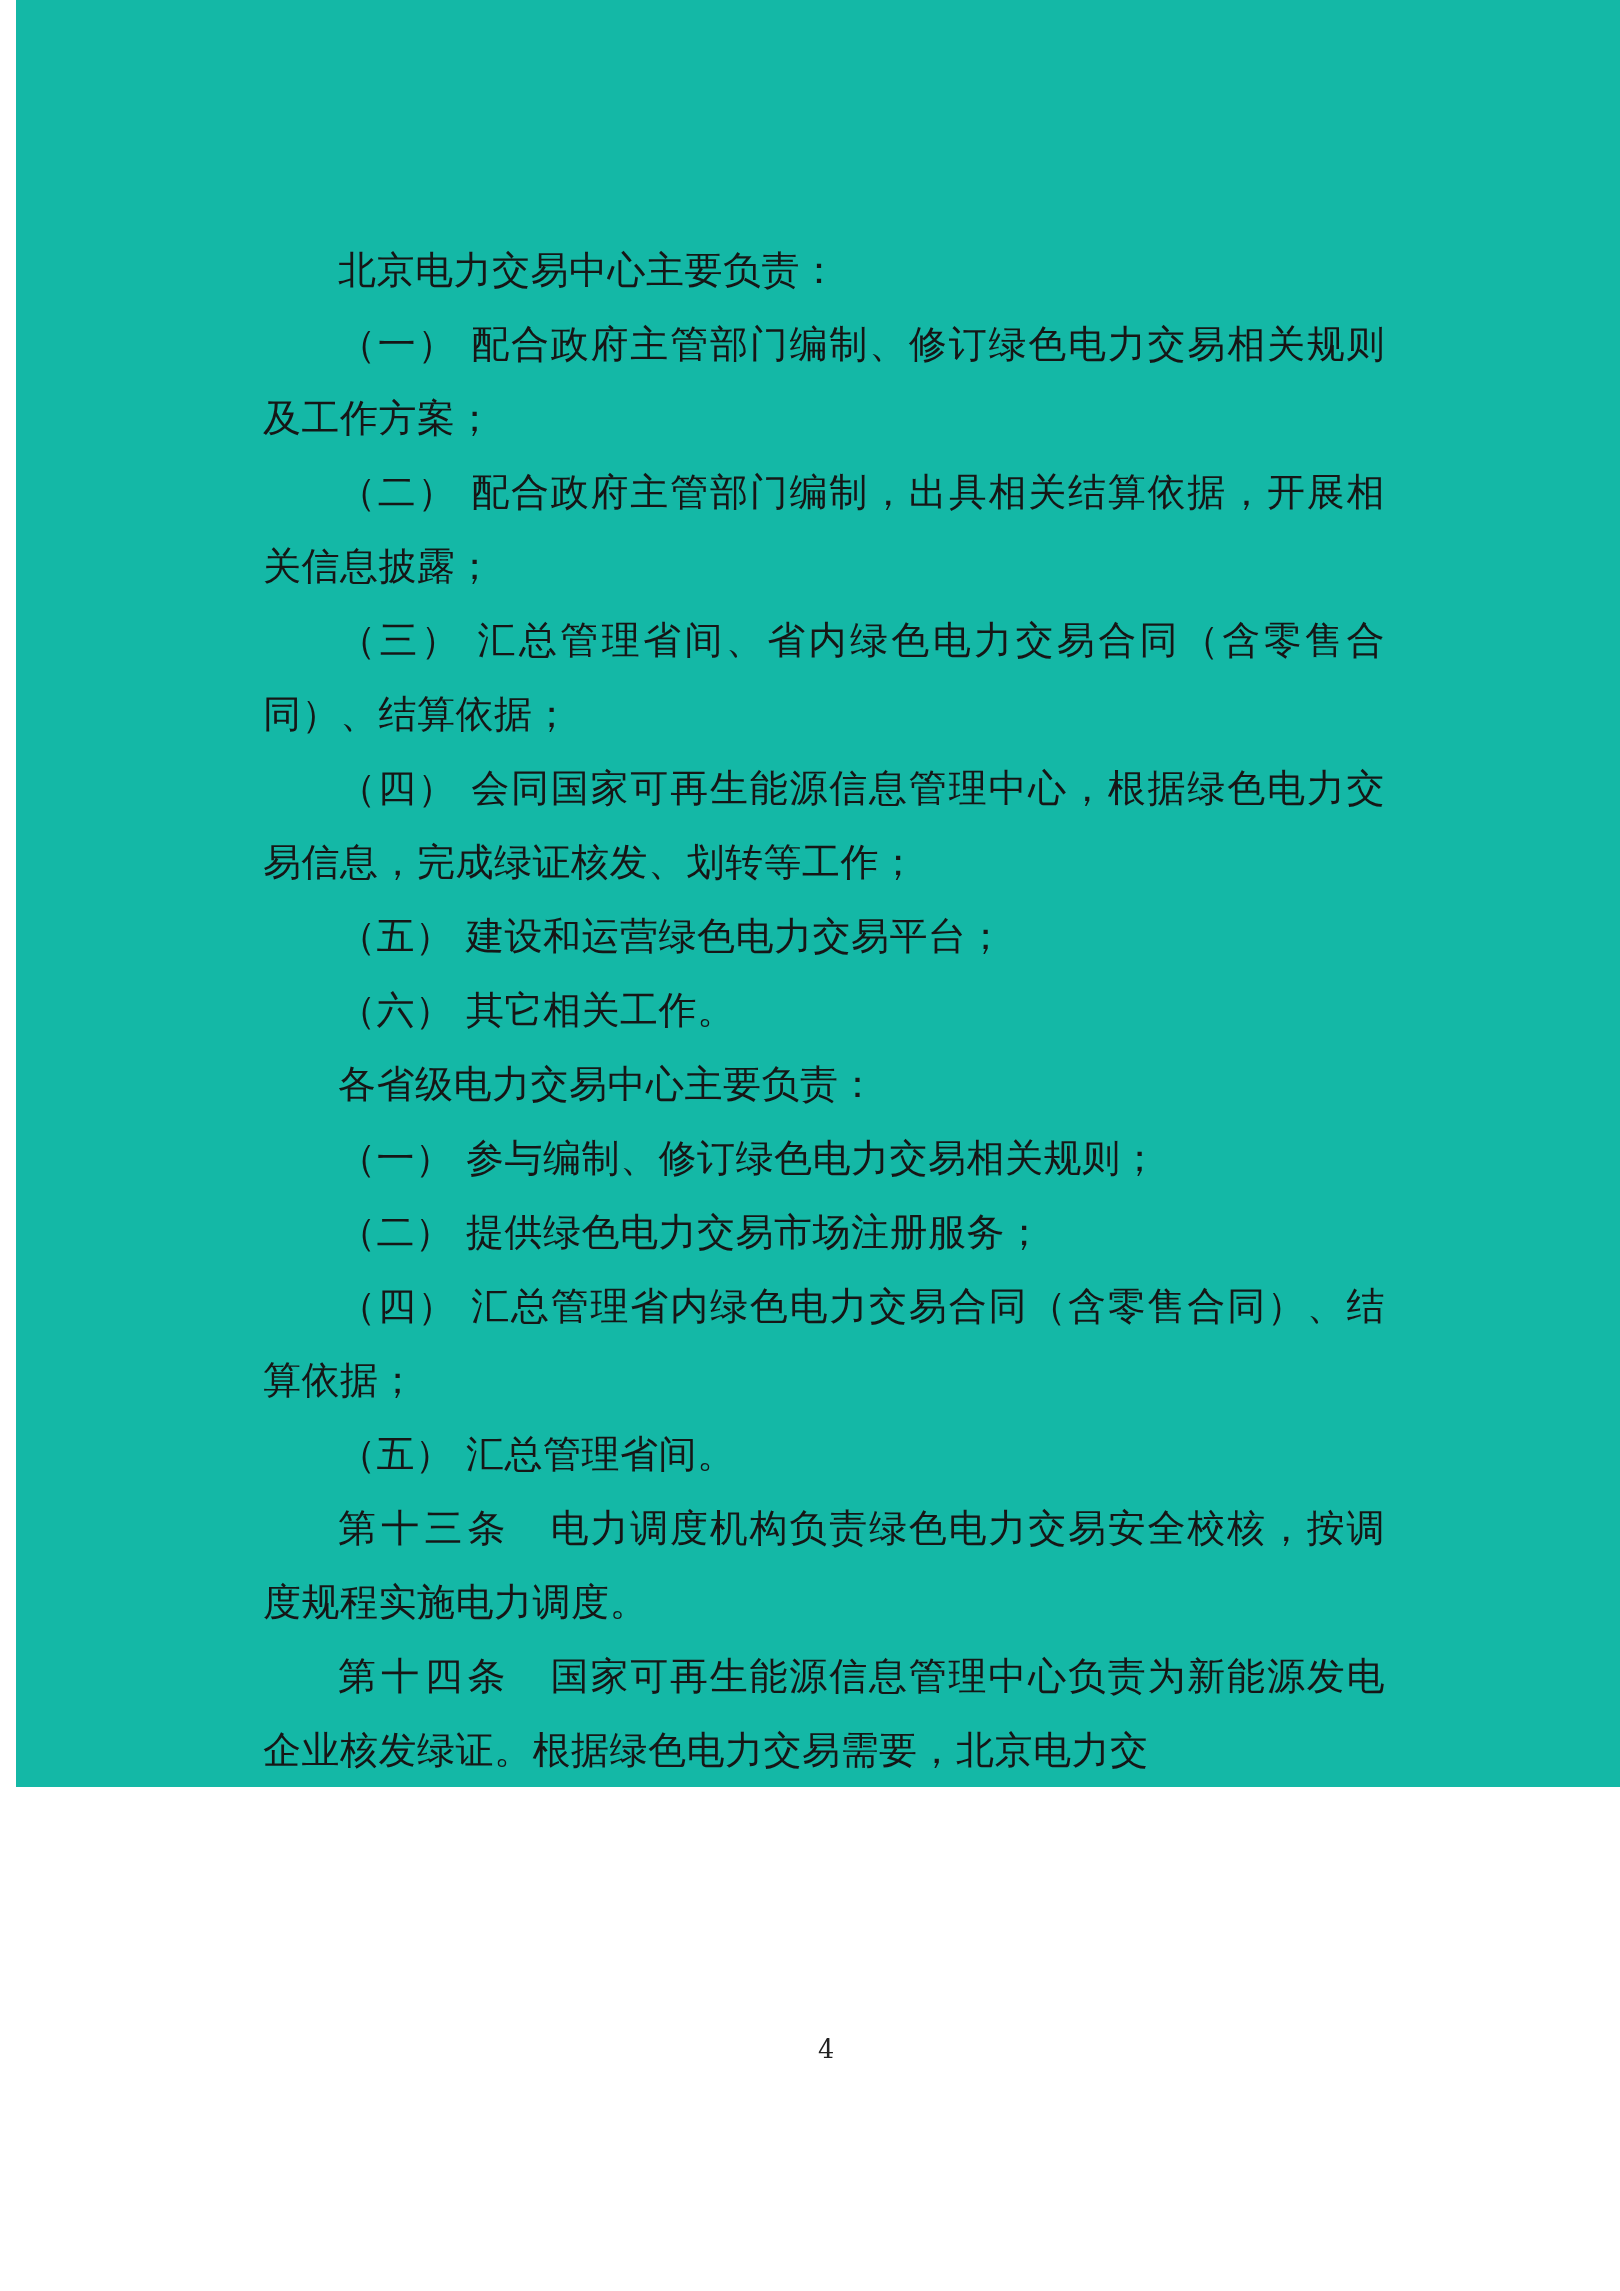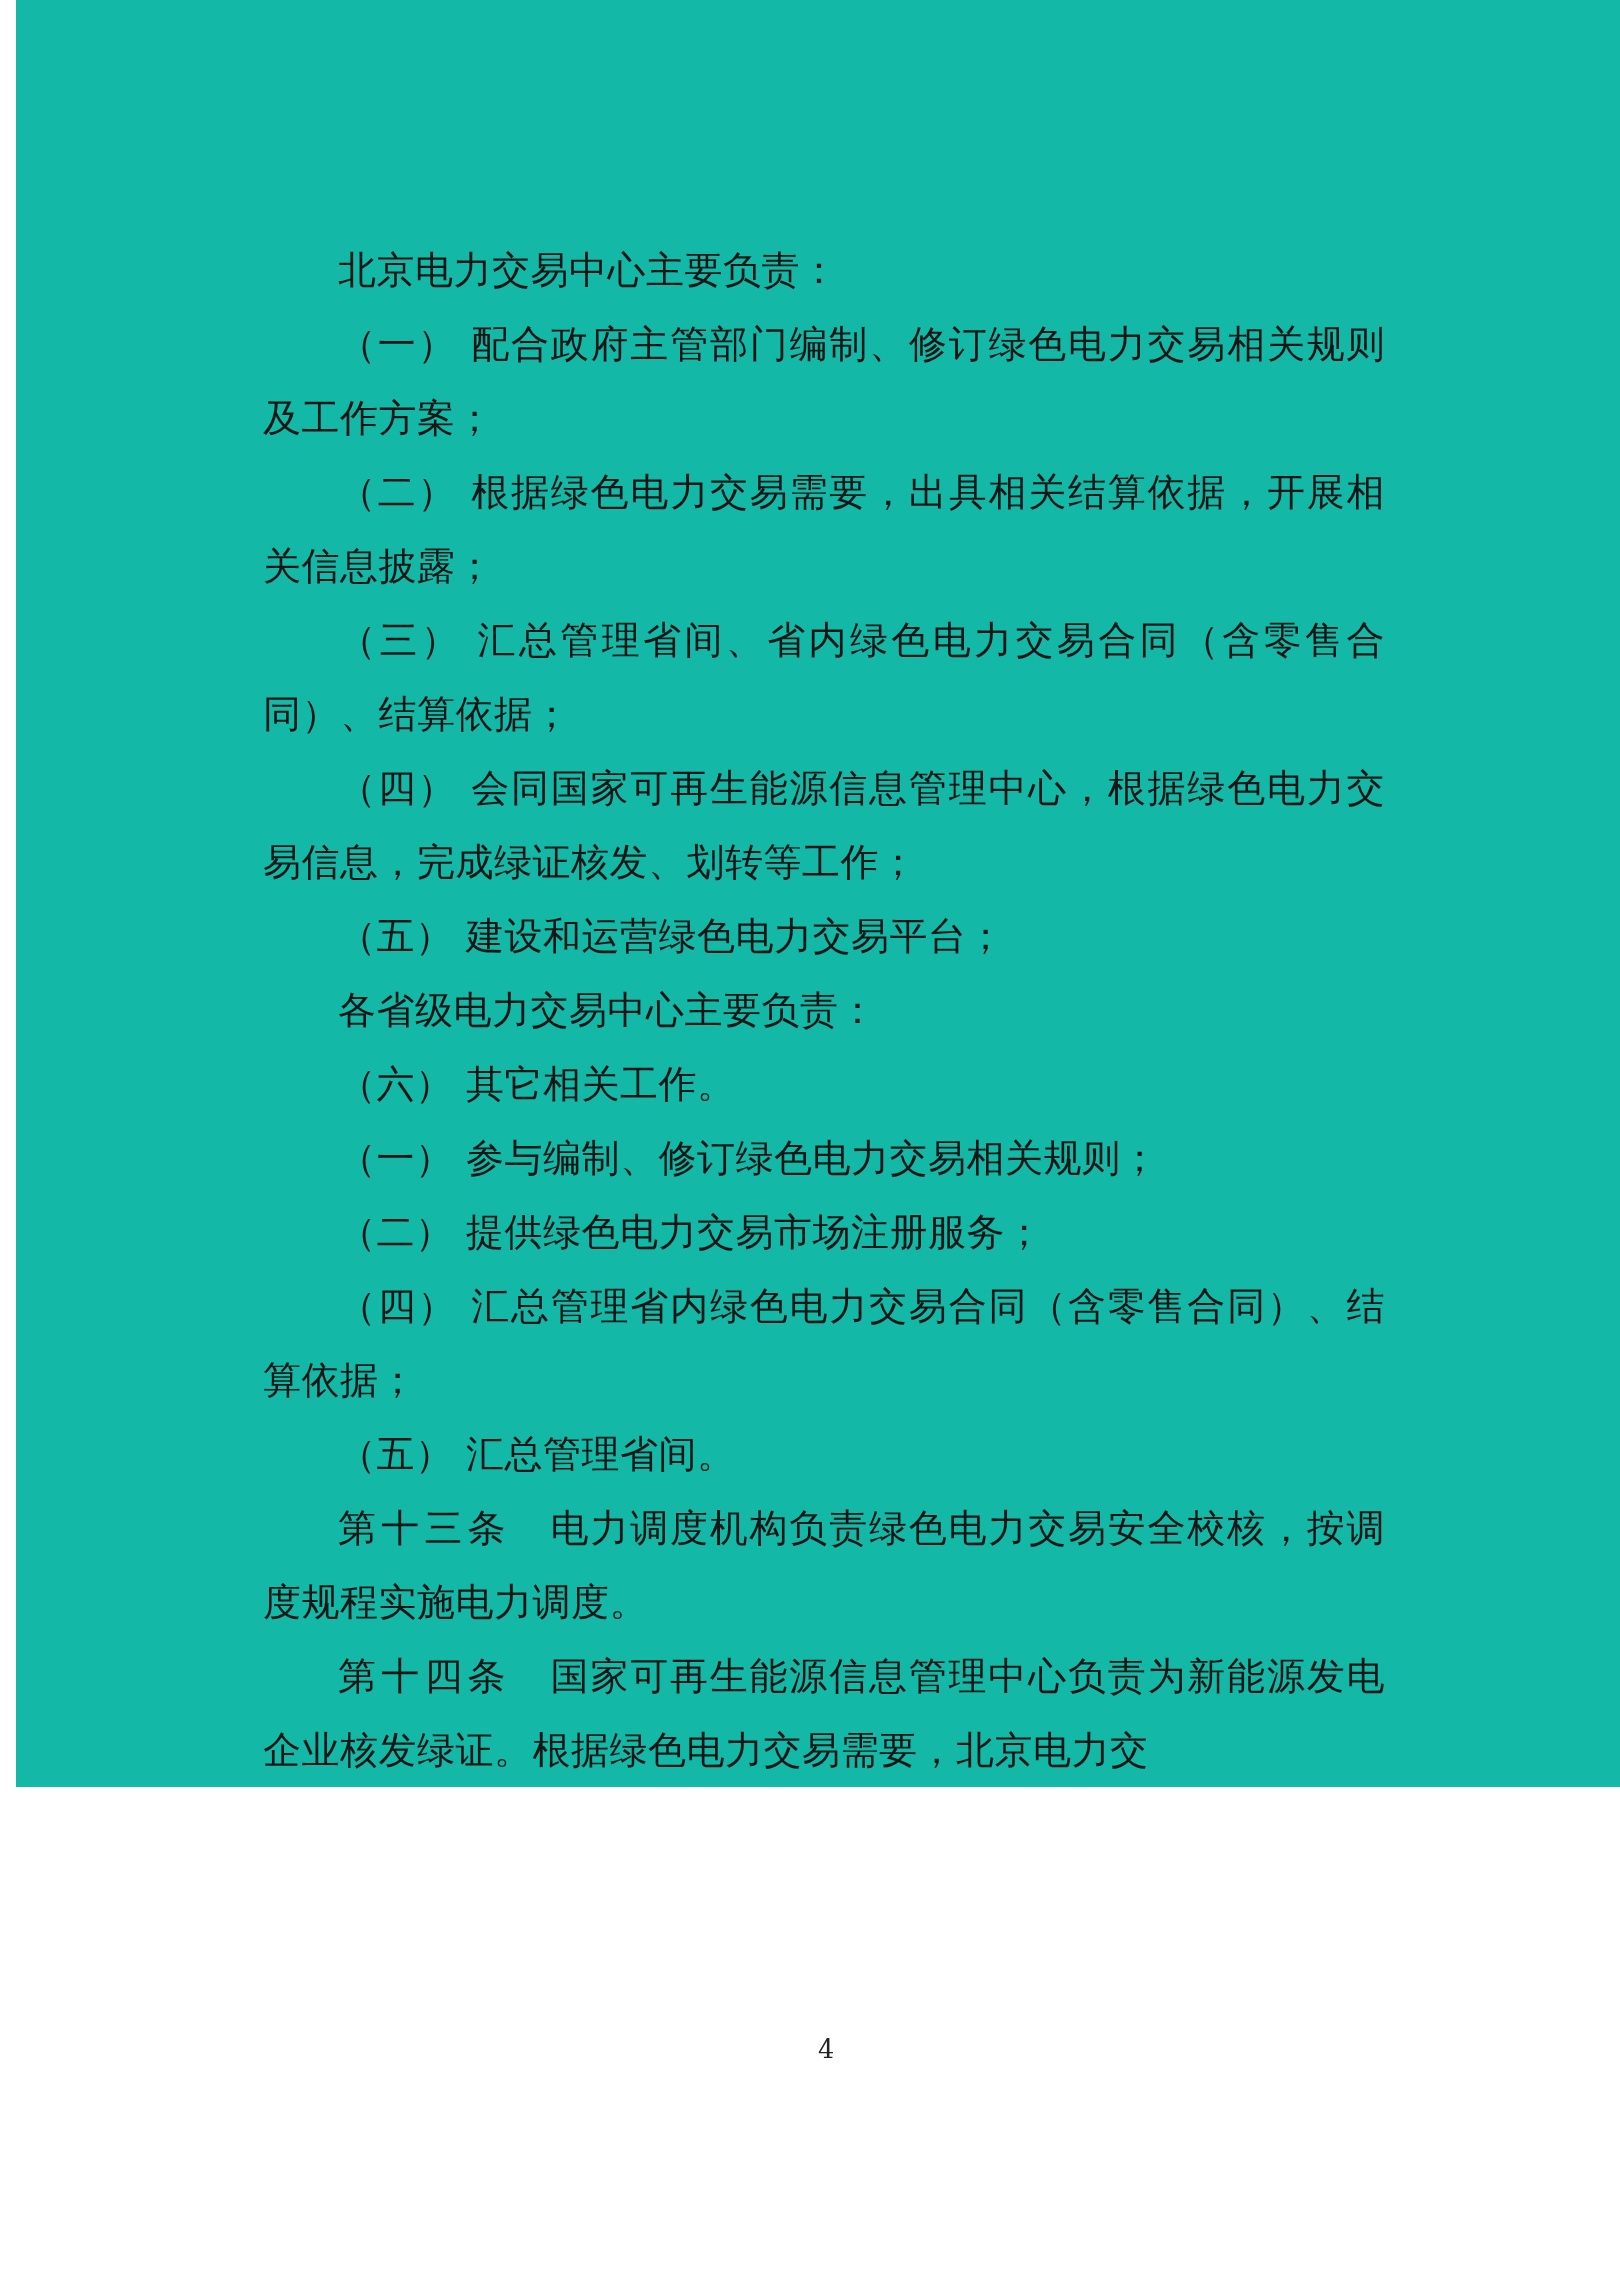--- a/index.html
+++ b/index.html
@@ -57,26 +57,26 @@
   }
 </style>
 </head>
 <body>
 
 <div class="page">
   <div class="content">
 
     <p class="para indent">北京电力交易中心主要负责：</p>
     <p class="para indent">（一） 配合政府主管部门编制、修订绿色电力交易相关规则及工作方案；</p>
-    <p class="para indent">（二） 根据绿色电力交易需要，出具相关结算依据，开展相关信息披露；</p>
+    <p class="para indent">（二） 配合政府主管部门编制，出具相关结算依据，开展相关信息披露；</p>
     <p class="para indent">（三） 汇总管理省间、省内绿色电力交易合同（含零售合同）、结算依据；</p>
     <p class="para indent">（四） 会同国家可再生能源信息管理中心，根据绿色电力交易信息，完成绿证核发、划转等工作；</p>
     <p class="para indent">（五） 建设和运营绿色电力交易平台；</p>
+    <p class="para indent">（六） 其它相关工作。</p>
     <p class="para indent">各省级电力交易中心主要负责：</p>
-    <p class="para indent">（六） 其它相关工作。</p>
     <p class="para indent">（一） 参与编制、修订绿色电力交易相关规则；</p>
     <p class="para indent">（二） 提供绿色电力交易市场注册服务；</p>
     <p class="para indent">（四） 汇总管理省内绿色电力交易合同（含零售合同）、结算依据；</p>
     <p class="para indent">（五） 汇总管理省间。</p>
 
     <p class="para indent"><span class="bold-lead">第十三条</span>　<span>电力调度机构负责绿色电力交易安全校核，按调度规程实施电力调度。</span></p>
 
     <p class="para indent"><span class="bold-lead">第十四条</span>　<span>国家可再生能源信息管理中心负责为新能源发电企业核发绿证。根据绿色电力交易需要，北京电力交</span></p>
 
   </div>

